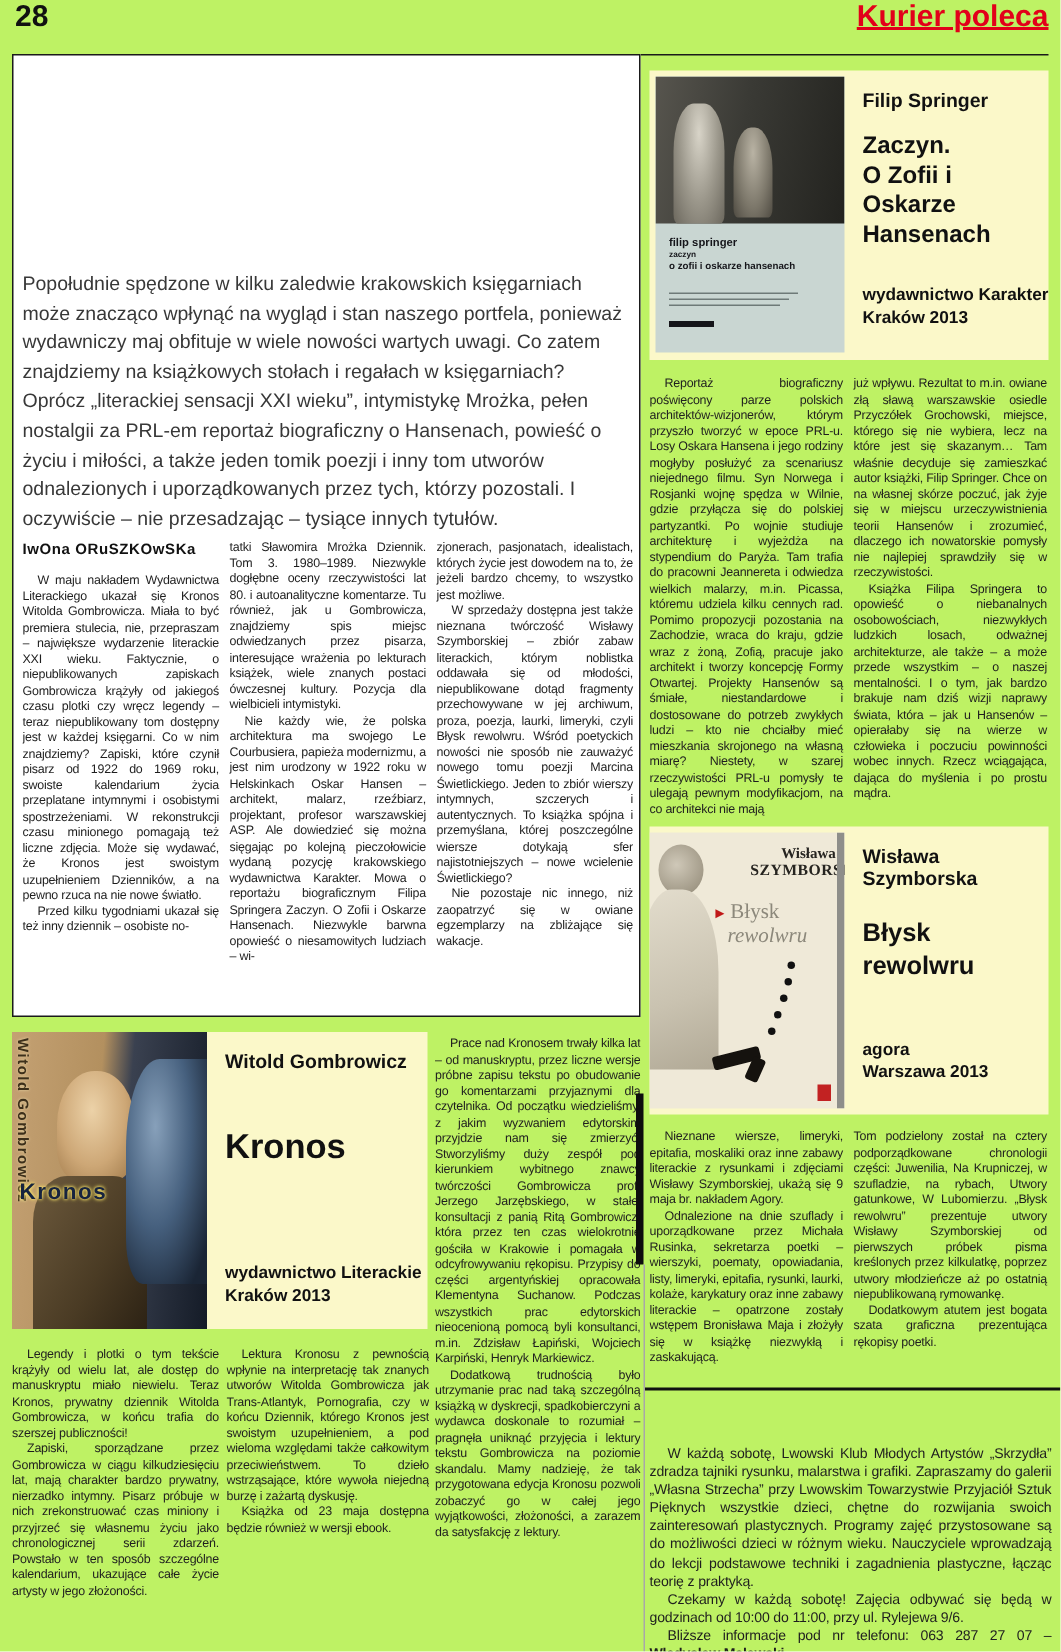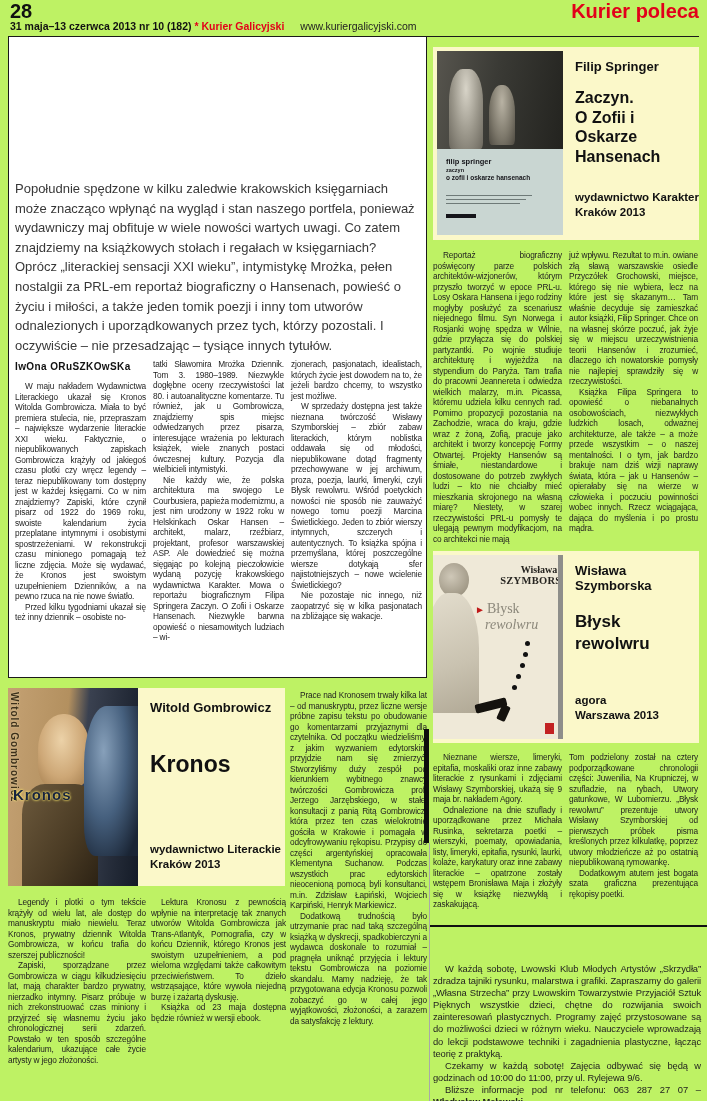--- a/index.html
+++ b/index.html
@@ -6,21 +6,21 @@
   html,body { background:#ffffff; }
   body { font-family:"Liberation Sans", sans-serif; color:#1c1c1c; }
   .page { position:relative; width:707px; height:1101px; background:#bef264; overflow:hidden; }
   .ml { white-space:pre-line; }
 
   
   .page-number { position:absolute; left:10px; top:0px; font-size:20px; font-weight:bold; color:#111; }
   .date-line { position:absolute; left:10px; top:20px; font-size:10.5px; font-weight:bold; color:#111; }
   .date-line .red { color:#e2001a; }
   .date-line .site { font-weight:normal; margin-left:16px; color:#222; }
-  .section-label { position:absolute; right:8px; top:0px; font-size:20px; font-weight:bold; color:#e2001a; }
+  .section-label { position:absolute; right:8px; top:0px; font-size:20px; font-weight:bold; color:#e2001a;text-decoration:underline; }
   .page-rule-right { position:absolute; left:427px; top:36px; width:272px; height:1px; background:#1a1a1a; }
 
   
   .main-box { position:absolute; left:8px; top:36px; width:419px; height:642px; border:1px solid #1a1a1a; background:#fff; }
   .headline { position:absolute; left:6px; top:10px; font-size:26.5px; line-height:30px; font-weight:bold; letter-spacing:-0.4px; color:#0d0d0d; }
   .lead { position:absolute; left:6px; top:142px; width:406px; font-size:13px; line-height:19.6px; color:#383838; }
   .main-cols { position:absolute; left:6px; top:322px; width:408px; height:314px; display:flex; gap:7px; overflow:hidden; }
   .col { flex:0 0 131px; width:131px; }
   .byline { font-size:10px; font-weight:bold; letter-spacing:0.4px; color:#111; margin:2px 0 9px 0; }
   .body-sm p { font-size:8.3px; line-height:10.5px; letter-spacing:-0.15px; text-align:justify; text-indent:10px; color:#1e1e1e; }
@@ -101,42 +101,39 @@
   .skrzydla-headline { position:absolute; left:433px; top:930px; font-size:23px; font-weight:bold; letter-spacing:-0.4px; color:#0d0d0d; }
   .skrzydla-body { position:absolute; left:433px; top:963px; width:268px; }
   .skrzydla-body p { font-size:9.4px; line-height:12.1px; letter-spacing:-0.1px; text-align:justify; text-indent:12px; color:#1e1e1e; }
 </style>
 </head>
 <body>
 
 <div class="page">
 
   <div class="page-number">28</div>
-  <div class="date-line">
-    <span>31 maja–13 czerwca 2013 nr 10 (182)</span><span class="red"> * </span><span class="red">Kurier Galicyjski</span><span class="site">www.kuriergalicyjski.com</span>
-  </div>
   <div class="section-label">Kurier poleca</div>
   <div class="page-rule-right"></div>
 
   <div class="main-box">
     <div class="lead">Popołudnie spędzone w kilku zaledwie krakowskich księgarniach może znacząco wpłynąć na wygląd i stan naszego portfela, ponieważ wydawniczy maj obfituje w wiele nowości wartych uwagi. Co zatem znajdziemy na książkowych stołach i regałach w księgarniach? Oprócz „literackiej sensacji XXI wieku”, intymistykę Mrożka, pełen nostalgii za PRL-em reportaż biograficzny o Hansenach, powieść o życiu i miłości, a także jeden tomik poezji i inny tom utworów odnalezionych i uporządkowanych przez tych, którzy pozostali. I oczywiście – nie przesadzając – tysiące innych tytułów.</div>
     <div class="main-cols body-sm">
       <div class="col">
         <div class="byline">IwOna ORuSZKOwSKa</div>
         <p>W maju nakładem Wydawnictwa Literackiego ukazał się Kronos Witolda Gombrowicza. Miała to być premiera stulecia, nie, przepraszam – największe wydarzenie literackie XXI wieku. Faktycznie, o niepublikowanych zapiskach Gombrowicza krążyły od jakiegoś czasu plotki czy wręcz legendy – teraz niepublikowany tom dostępny jest w każdej księgarni. Co w nim znajdziemy? Zapiski, które czynił pisarz od 1922 do 1969 roku, swoiste kalendarium życia przeplatane intymnymi i osobistymi spostrzeżeniami. W rekonstrukcji czasu minionego pomagają też liczne zdjęcia. Może się wydawać, że Kronos jest swoistym uzupełnieniem Dzienników, a na pewno rzuca na nie nowe światło.</p>
         <p>Przed kilku tygodniami ukazał się też inny dziennik – osobiste no-</p>
       </div>
       <div class="col">
         <p class="cont">tatki Sławomira Mrożka Dziennik. Tom 3. 1980–1989. Niezwykle dogłębne oceny rzeczywistości lat 80. i autoanalityczne komentarze. Tu również, jak u Gombrowicza, znajdziemy spis miejsc odwiedzanych przez pisarza, interesujące wrażenia po lekturach książek, wiele znanych postaci ówczesnej kultury. Pozycja dla wielbicieli intymistyki.</p>
         <p>Nie każdy wie, że polska architektura ma swojego Le Courbusiera, papieża modernizmu, a jest nim urodzony w 1922 roku w Helskinkach Oskar Hansen – architekt, malarz, rzeźbiarz, projektant, profesor warszawskiej ASP. Ale dowiedzieć się można sięgając po kolejną pieczołowicie wydaną pozycję krakowskiego wydawnictwa Karakter. Mowa o reportażu biograficznym Filipa Springera Zaczyn. O Zofii i Oskarze Hansenach. Niezwykle barwna opowieść o niesamowitych ludziach – wi-</p>
       </div>
       <div class="col">
         <p class="cont">zjonerach, pasjonatach, idealistach, których życie jest dowodem na to, że jeżeli bardzo chcemy, to wszystko jest możliwe.</p>
         <p>W sprzedaży dostępna jest także nieznana twórczość Wisławy Szymborskiej – zbiór zabaw literackich, którym noblistka oddawała się od młodości, niepublikowane dotąd fragmenty przechowywane w jej archiwum, proza, poezja, laurki, limeryki, czyli Błysk rewolwru. Wśród poetyckich nowości nie sposób nie zauważyć nowego tomu poezji Marcina Świetlickiego. Jeden to zbiór wierszy intymnych, szczerych i autentycznych. To książka spójna i przemyślana, której poszczególne wiersze dotykają sfer najistotniejszych – nowe wcielenie Świetlickiego?</p>
-        <p>Nie pozostaje nic innego, niż zaopatrzyć się w kilka pasjonatach na zbliżające się wakacje.</p>
+        <p>Nie pozostaje nic innego, niż zaopatrzyć się w owiane egzemplarzy na zbliżające się wakacje.</p>
       </div>
     </div>
   </div>
 
   <div class="feature" style="left:433px; top:47px; width:266px; height:193px;">
     <div class="cover-slot">
       <div class="sp-cover">
         <div class="sp-photo">
           <div class="sp-fig1"></div>
           <div class="sp-fig2"></div>

